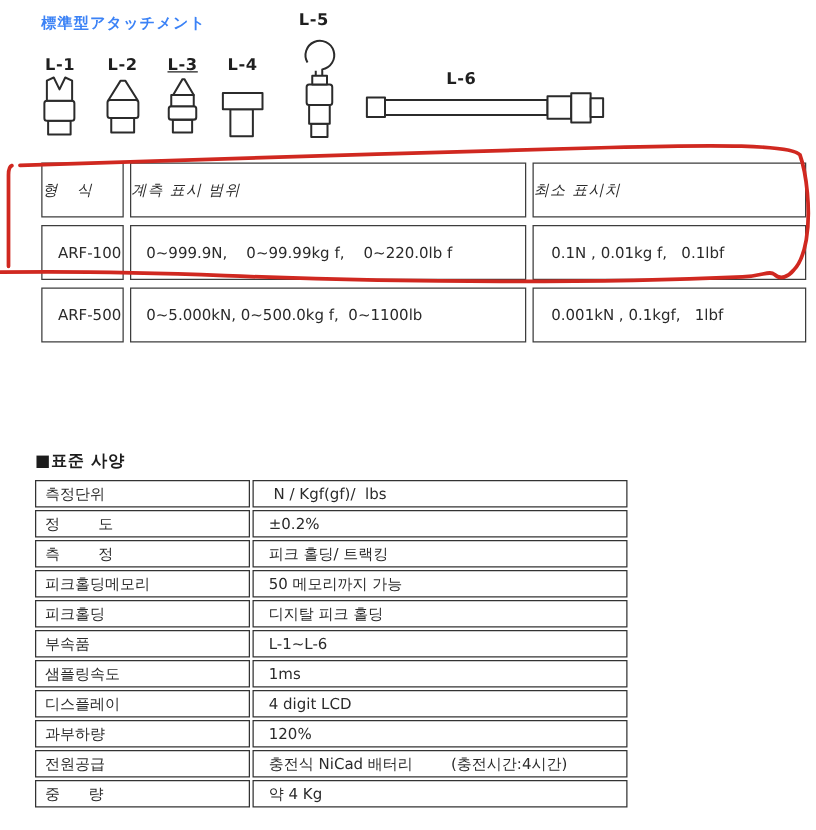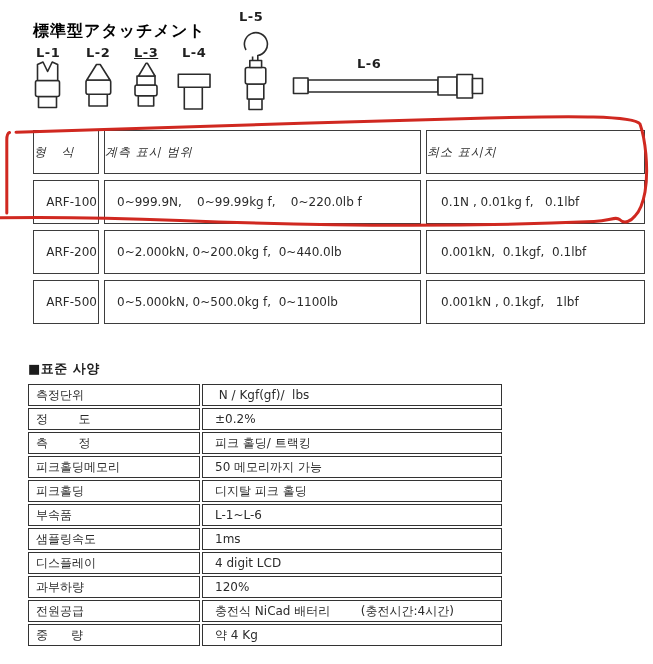--- a/index.html
+++ b/index.html
@@ -4,21 +4,21 @@
 <style>
   html,body{margin:0;padding:0;}
   body{
     width:653px;height:664px;position:relative;background:#ffffff;
     font-family:"DejaVu Sans","Liberation Sans",sans-serif;
     color:#2d2d2d;overflow:hidden;
   }
   .abs{position:absolute;}
 
   
-  .doc-title{left:33px;top:21px;font-size:16px;font-weight:600;color:#000000;letter-spacing:1px;}
+  .doc-title{left:33px;top:10px;font-size:12px;font-weight:600;color:#3b82f6;letter-spacing:1px;}
   .att-label{font-size:13px;color:#1f1f1f;font-weight:600;letter-spacing:0.5px;}
 
   
   table{border-collapse:separate;}
   .model-table{left:28px;top:124px;border-spacing:5px 6px;}
   .model-table td{
     border:1px solid #3d3d3d;font-size:12px;white-space:pre;
     vertical-align:middle;color:#2b2b2b;
   }
   .model-table td.c1{width:62px;height:40px;text-align:right;}
@@ -101,25 +101,20 @@
     <td class="c1 hd">형   식</td>
     <td class="c2 hd">계측 표시 범위</td>
     <td class="c3 hd">최소 표시치</td>
   </tr>
   <tr>
     <td class="c1">ARF-100</td>
     <td class="c2">0~999.9N,    0~99.99kg f,    0~220.0lb f</td>
     <td class="c3">0.1N , 0.01kg f,   0.1lbf</td>
   </tr>
   <tr>
-    <td class="c1">ARF-200</td>
-    <td class="c2">0~2.000kN, 0~200.0kg f,  0~440.0lb</td>
-    <td class="c3">0.001kN,  0.1kgf,  0.1lbf</td>
-  </tr>
-  <tr>
     <td class="c1">ARF-500</td>
     <td class="c2">0~5.000kN, 0~500.0kg f,  0~1100lb</td>
     <td class="c3">0.001kN , 0.1kgf,   1lbf</td>
   </tr>
 </tbody>
   </table>
 
 <svg class="abs annotation" width="653" height="664" viewBox="0 0 653 664">
   <path fill="none" stroke="#d02820" stroke-width="3" stroke-linecap="round" stroke-linejoin="round" d="M 640 124
        C 645 138, 649 168, 645 192

